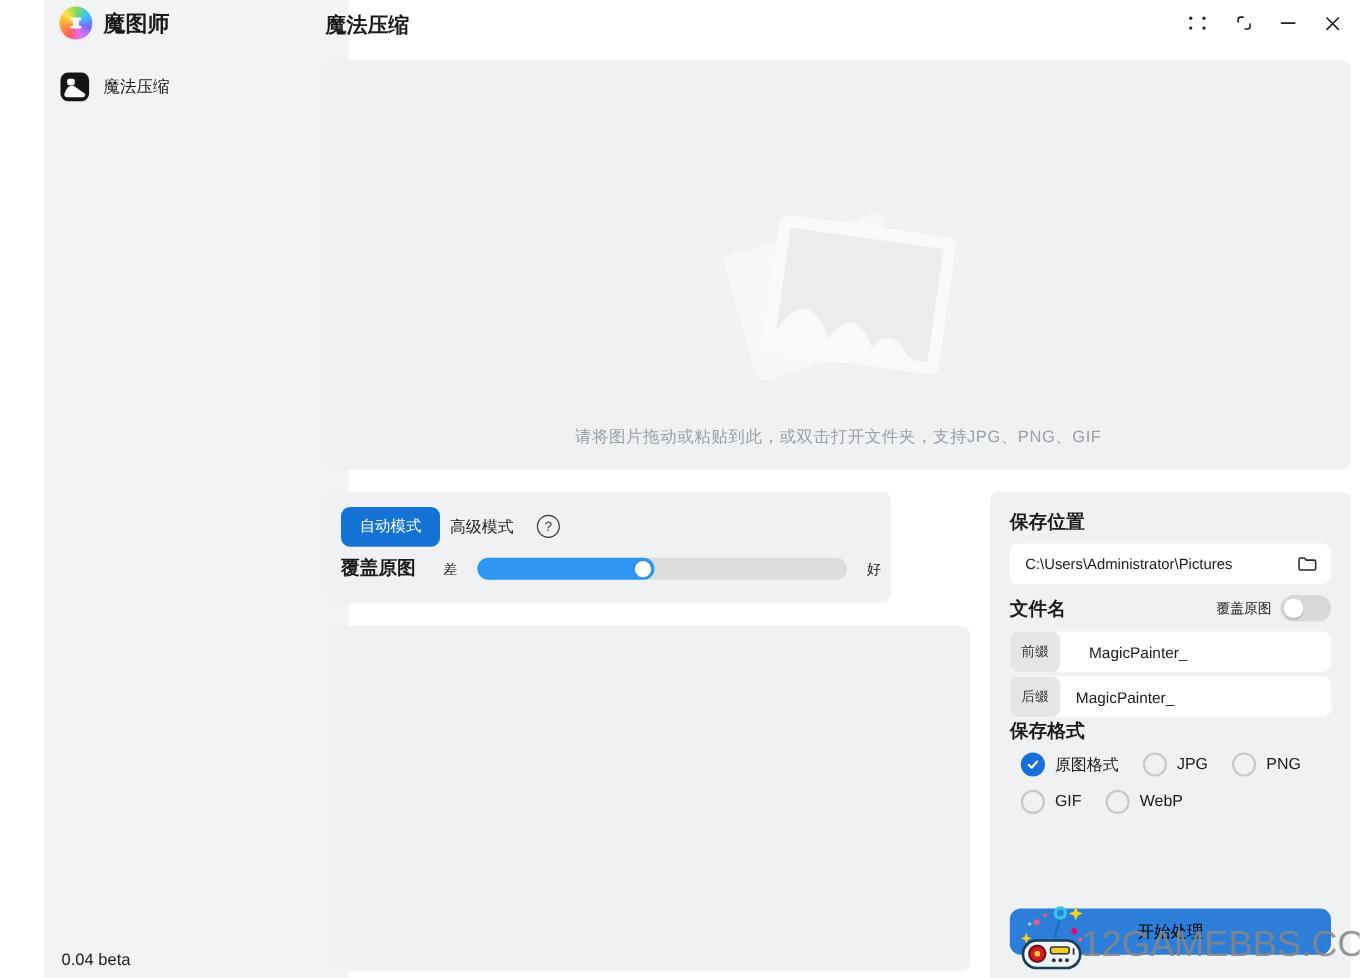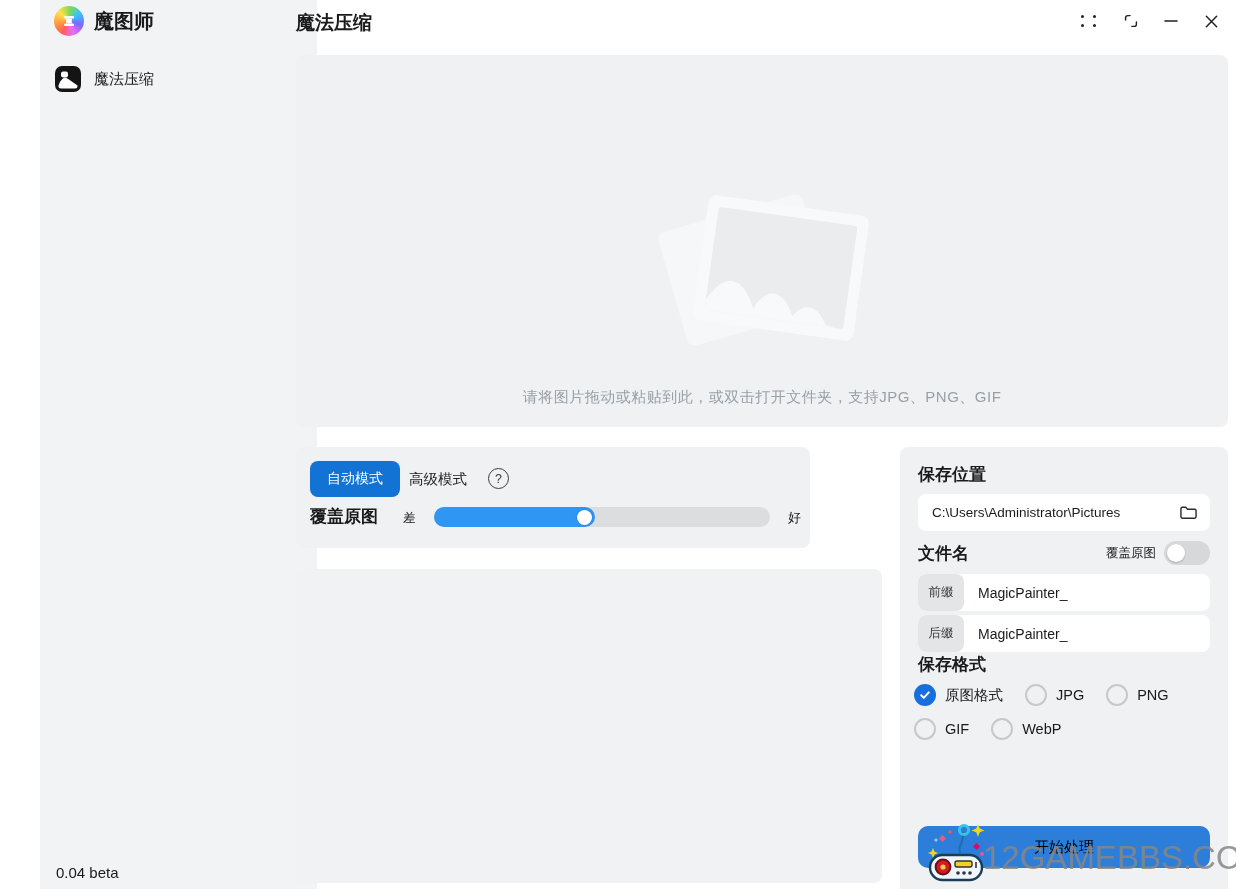--- a/index.html
+++ b/index.html
@@ -63,26 +63,26 @@
     border-radius:8px; display:flex; align-items:center; padding:0 12px 0 14px; }
   .path-input { flex:1; border:none; outline:none; background:transparent; font-size:13.5px;
     color:#1a1a1a; font-family:inherit; }
   .filerow { position:absolute; left:18px; top:93px; width:292px; height:26px; display:flex; align-items:center;font-family:Liberation Mono, monospace; }
   .ow-label { margin-left:auto; font-size:12.5px; margin-right:8px; }
   .tg { width:46px; height:24px; border-radius:12px; background:#d6d8da; position:relative; cursor:pointer; }
   .tg .knob { position:absolute; left:3px; top:3px; width:18px; height:18px; background:#fff;
     border-radius:50%; box-shadow:0 1px 2px rgba(0,0,0,.2); }
   .fx-row { position:absolute; left:18px; width:292px; height:37px; background:#fff; border-radius:8px;
     display:flex; align-items:center; overflow:hidden; }
-  .fx-pre { top:127px; } .fx-suf { top:168px; }
+  .fx-pre { top:127px;gap:12px; } .fx-suf { top:168px; }
   .fx-chip { width:46px; height:37px; background:#e3e5e7; border-radius:8px; display:flex;
     align-items:center; justify-content:center; font-size:12.5px; color:#3a3a3a; flex:0 0 auto; }
   .fx-input { flex:1; border:none; outline:none; background:transparent; font-size:14px;
     color:#1a1a1a; padding-left:14px; font-family:inherit; }
-  .radios { position:absolute; left:14px; width:300px; display:flex; gap:22px; align-items:center; }
+  .radios { position:absolute; left:28px; width:300px; display:flex; gap:22px; align-items:center; }
   .radios-1 { top:237px; } .radios-2 { top:271px; }
   .radio { display:flex; align-items:center; gap:9px; cursor:pointer; }
   .rb { width:22px; height:22px; border-radius:50%; border:2px solid #c6c8cb; background:transparent;
     display:flex; align-items:center; justify-content:center; flex:0 0 auto; }
   .rb svg { display:none; }
   .radio.on .rb { background:#176fdd; border-color:#176fdd; }
   .radio.on .rb svg { display:block; }
   .radio-label { font-size:14.5px; }
   .count-row { position:absolute; left:18px; top:339px; width:292px; height:32px; display:flex; align-items:center; }
   .count-label { font-size:17px; font-weight:600; }

